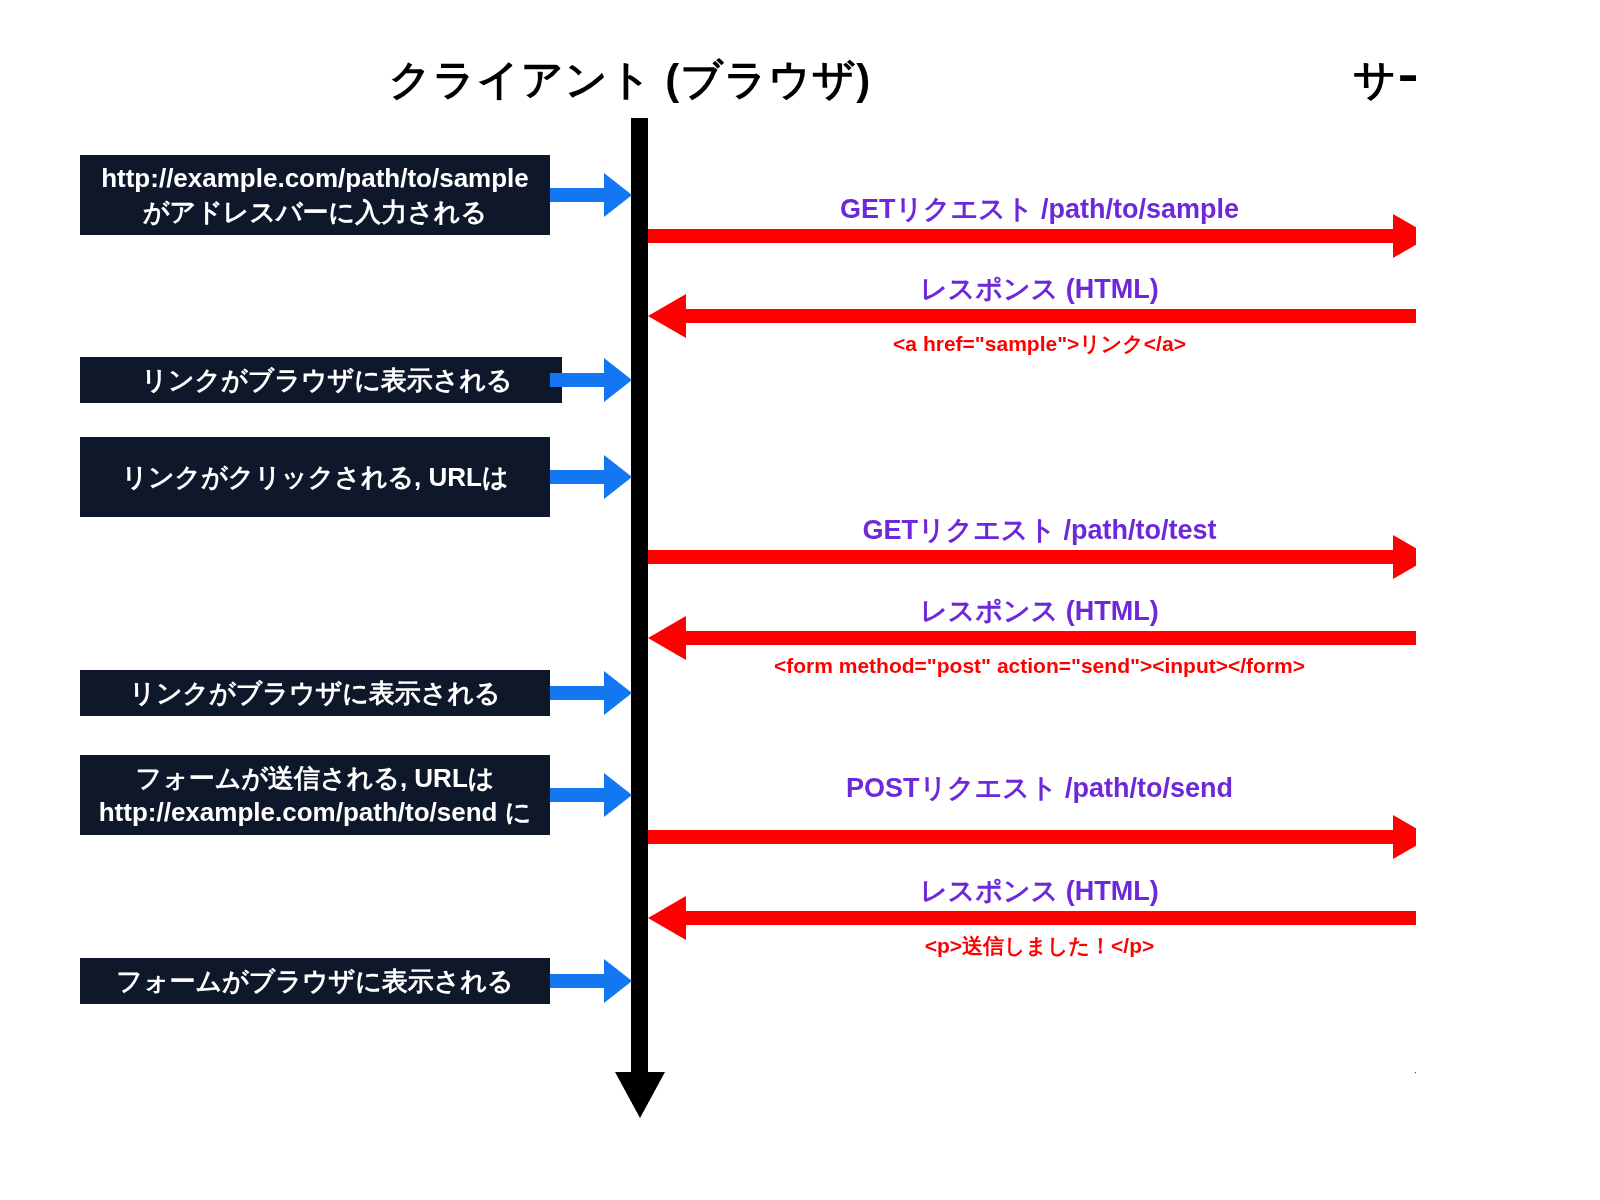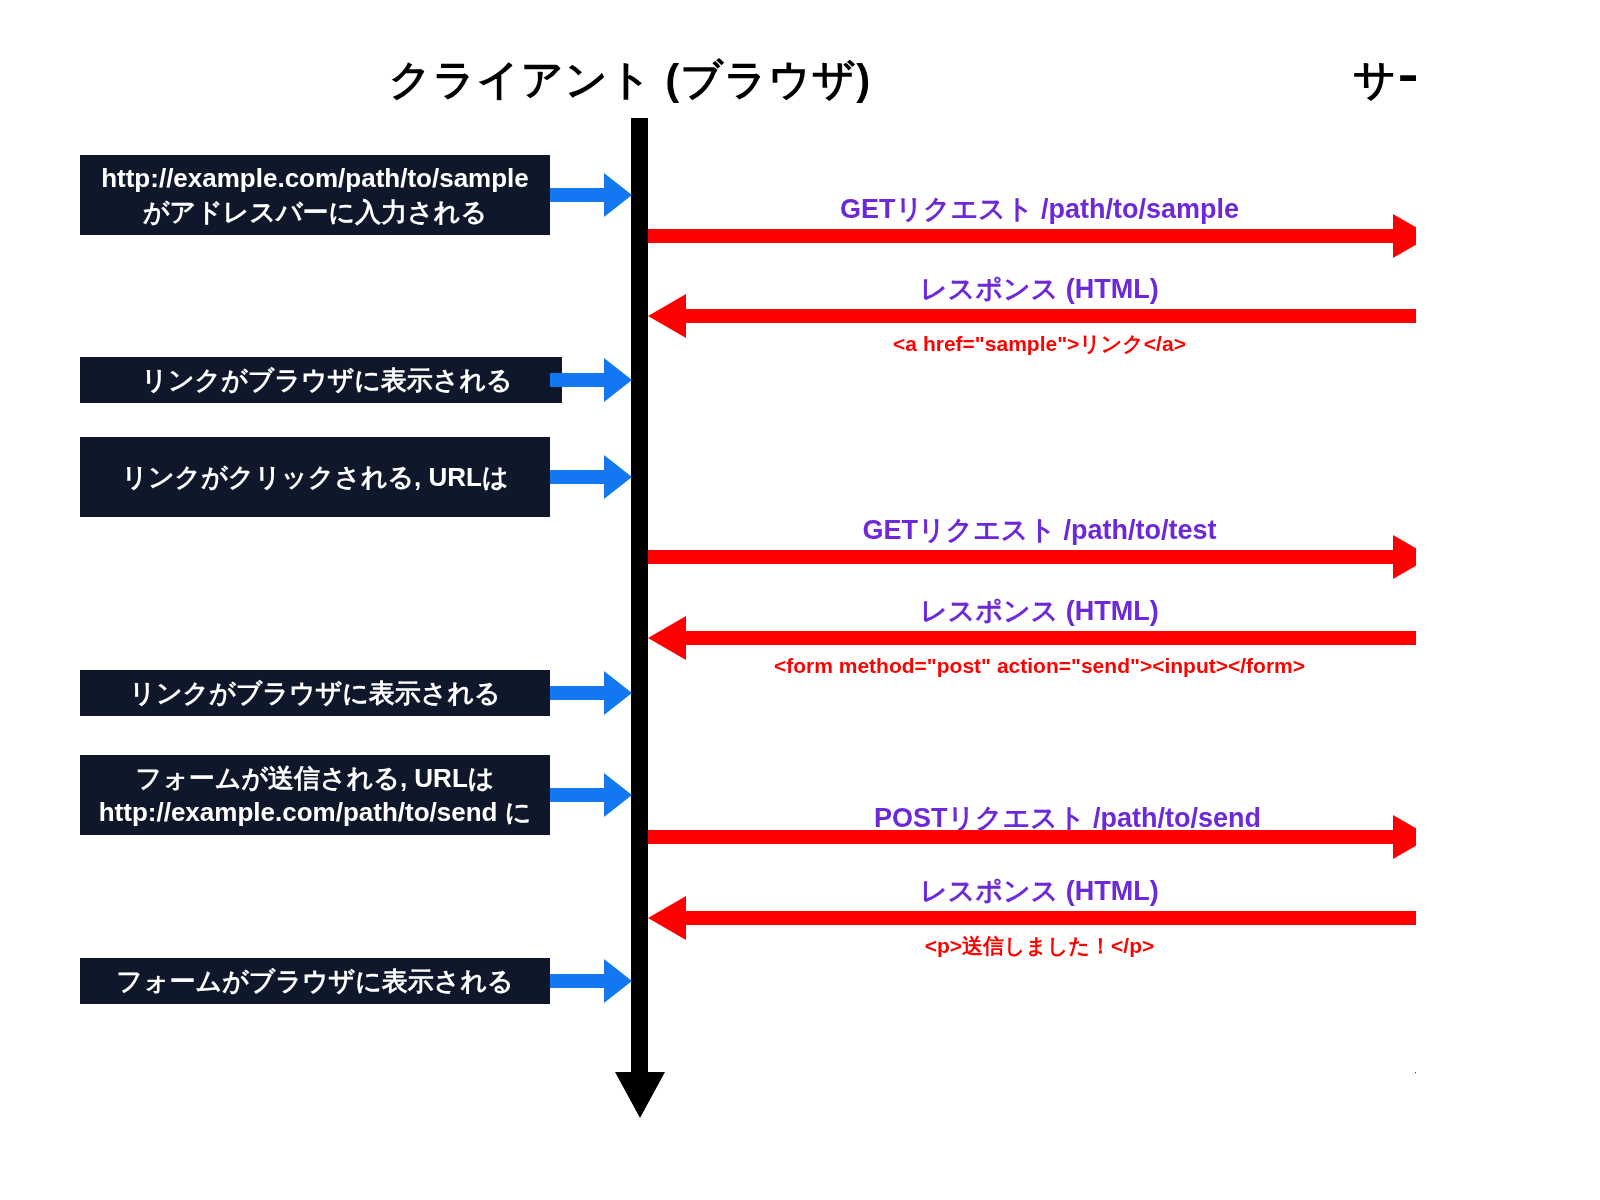--- a/index.html
+++ b/index.html
@@ -95,21 +95,21 @@
   <div class="barrow-shaft" style="top:686px;"></div>
   <div class="barrow-head" style="top:671px;"></div>
 
   <div class="note" style="top:755px;height:80px;">
     <span>フォームが送信される, URLは</span>
     <span>http://example.com/path/to/send に</span>
   </div>
   <div class="barrow-shaft" style="top:788px;"></div>
   <div class="barrow-head" style="top:773px;"></div>
 
-  <div class="rlabel" style="top:801px;margin-left:28px;">POSTリクエスト /path/to/send</div>
+  <div class="rlabel" style="top:771px;">POSTリクエスト /path/to/send</div>
   <div class="rshaft" style="left:648px;top:830px;width:745px;"></div>
   <div class="rhead-right" style="left:1393px;top:815px;"></div>
 
   <div class="rlabel" style="top:874px;">レスポンス (HTML)</div>
   <div class="rshaft" style="left:686px;top:911px;width:745px;"></div>
   <div class="rhead-left" style="left:648px;top:896px;"></div>
   <div class="rsublabel" style="top:932px;">&lt;p&gt;送信しました！&lt;/p&gt;</div>
 
   <div class="note" style="top:958px;height:46px;">
     <span>フォームがブラウザに表示される</span>

